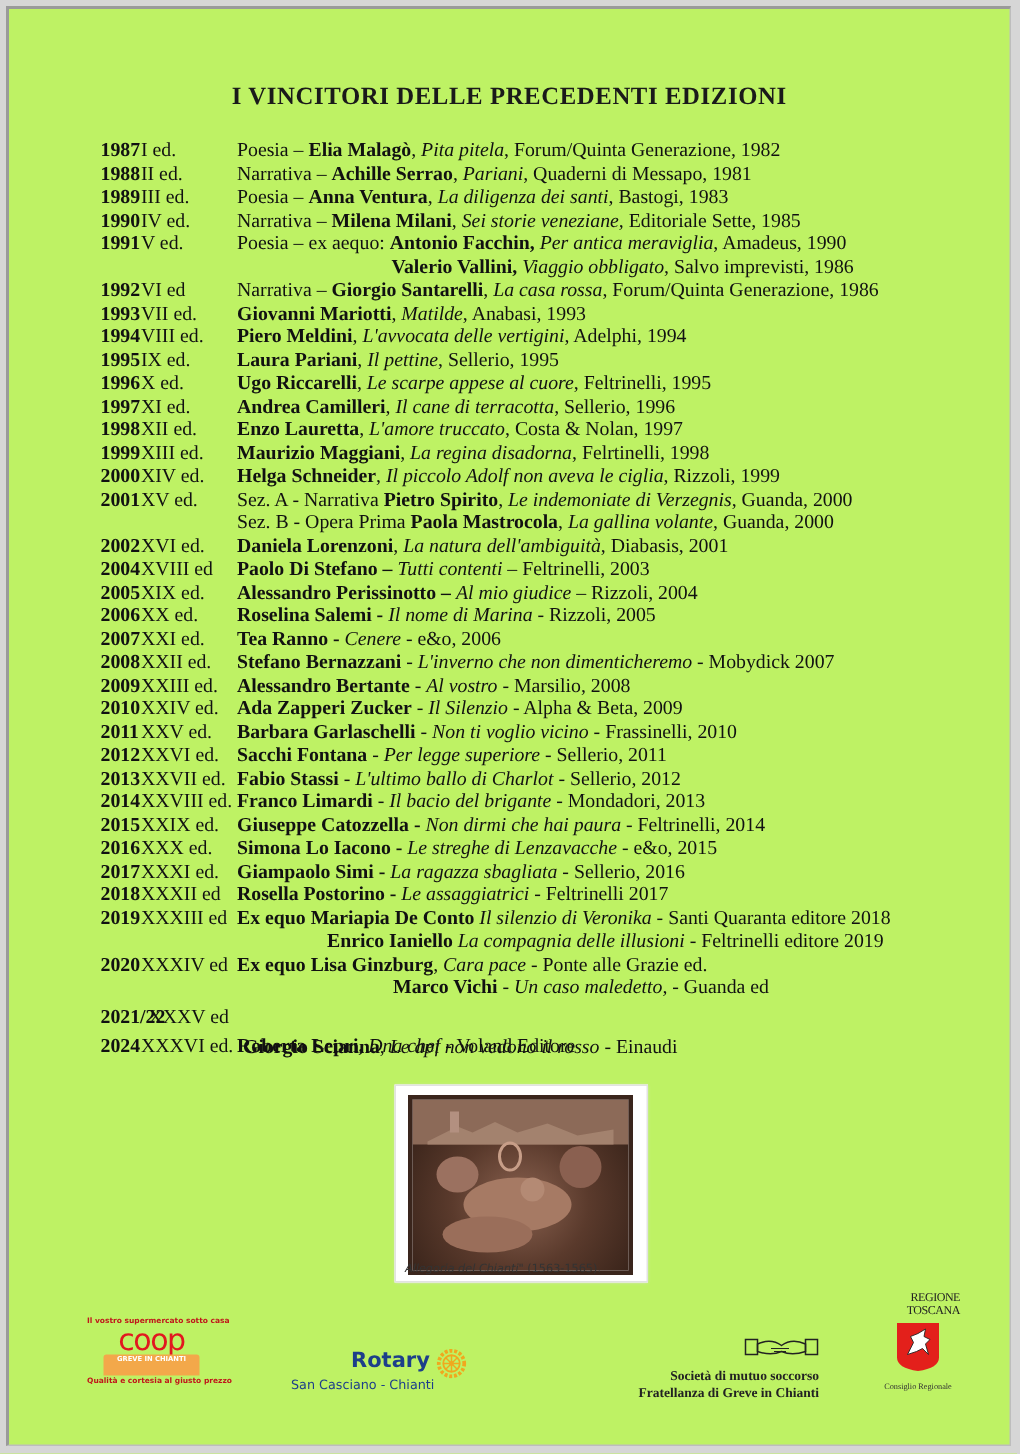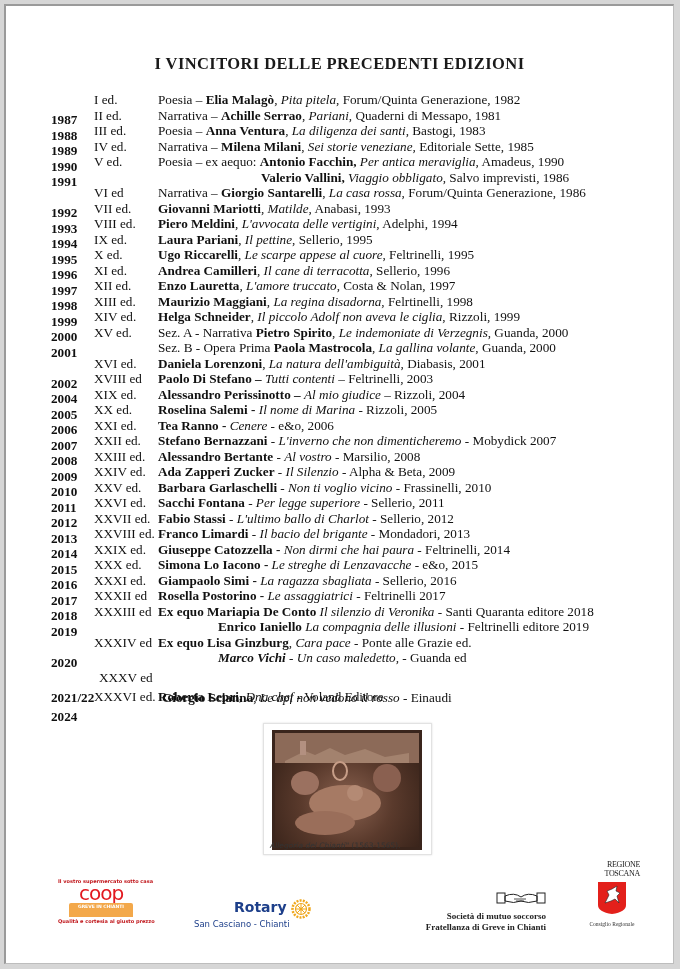--- a/index.html
+++ b/index.html
@@ -6,21 +6,21 @@
   body {
     width: 680px; height: 969px;
     background: #d6d6d6;
     position: relative;
     overflow: hidden;
     font-family: "Liberation Serif", serif;
   }
   .page {
     position: absolute;
     left: 4px; top: 4px; width: 670px; height: 960px;
-    background: #ffffff;
+    background: #bef264;
     border-top: 2px solid #9a9a9a;
     border-left: 2px solid #9a9a9a;
     border-right: 1px solid #bdbdbd;
     border-bottom: 1px solid #bdbdbd;
     box-sizing: border-box;
   }
   .title {
     position: absolute; left: 0; right: 0; top: 48px;
     text-align: center;
     font-weight: bold;
@@ -29,21 +29,21 @@
     color: #1a1a1a;
   }
   .list {
     position: absolute; left: 45px; top: 86px; width: 600px;
     font-size: 13.2px;
     line-height: 15.5px;
     color: #111;
   }
   .row { position: relative; height: 15.5px; white-space: nowrap; }
   .row.gap { margin-top: 4px; }
-  .year { position: absolute; left: 0; font-weight: bold; margin-top: 20px; }
+  .year { position: absolute; left: 16px; font-weight: bold; }
   .ed { position: absolute; left: 43px; }
   .text { position: absolute; left: 107px; }
   .text.cont1 { left: 210px; }
   .text.cont2 { left: 167px; }
   b { font-weight: bold; }
   i { font-style: italic; }
 
   .artwork {
     position: absolute; left: 257px; top: 717px; width: 167px; height: 130px;
     background: #fff;
@@ -276,21 +276,21 @@
       </div>
       <div class="row">
         <span class="text cont2"><b>Enrico Ianiello</b><span> </span><i>La compagnia delle illusioni</i><span> - Feltrinelli editore 2019</span></span>
       </div>
       <div class="row">
         <span class="year">2020</span>
         <span class="ed">XXXIV ed</span>
         <span class="text"><b>Ex equo Lisa Ginzburg</b><span>, </span><i>Cara pace</i><span> - Ponte alle Grazie ed.</span></span>
       </div>
       <div class="row">
-        <span class="text cont2"><b style="font-style: italic;">Marco Vichi</b><i> - Un caso maledetto,</i><span> - Guanda ed</span></span>
+        <span class="text cont2"><b style=" margin-left: 44px;">Marco Vichi</b><i> - Un caso maledetto,</i><span> - Guanda ed</span></span>
       </div>
       <div class="row gap">
         <span class="year">2021/22</span>
         <span class="ed" style="left: 48px;">XXXV ed</span>
         <span class="text" style="left: 111px; margin-top: 20px;"><b>Giorgio Scianna</b><span>, </span><i>Le api non vedono il rosso</i><span> - Einaudi</span></span>
       </div>
       <div class="row gap">
         <span class="year">2024</span>
         <span class="ed">XXXVI ed.</span>
         <span class="text"><b>Roberta Lepri,</b><span> </span><i>Dna chef</i><span> - Voland Editore</span></span>

